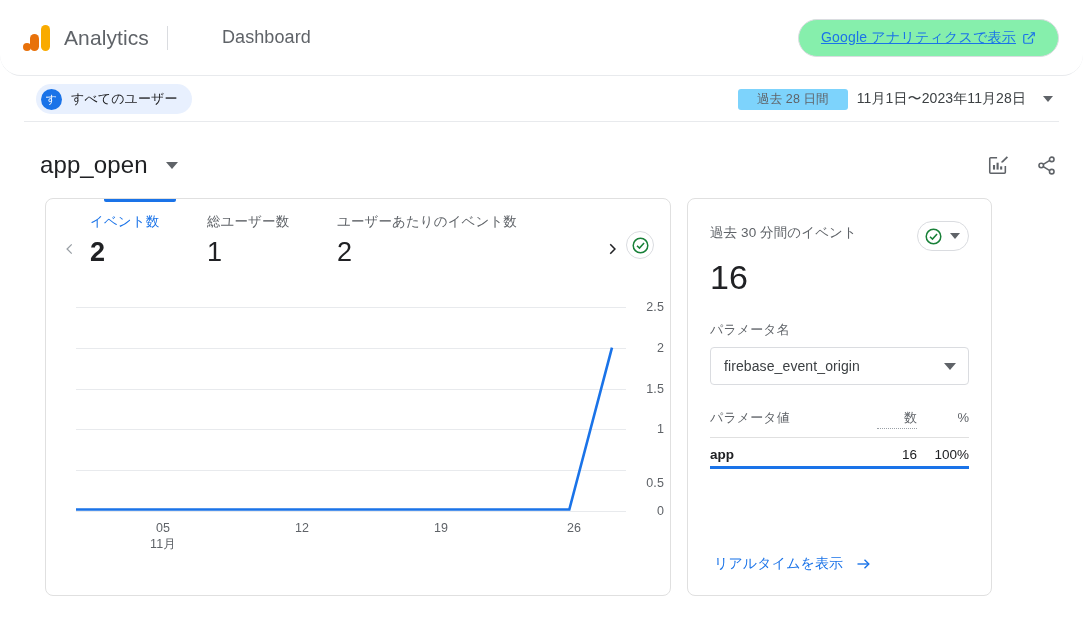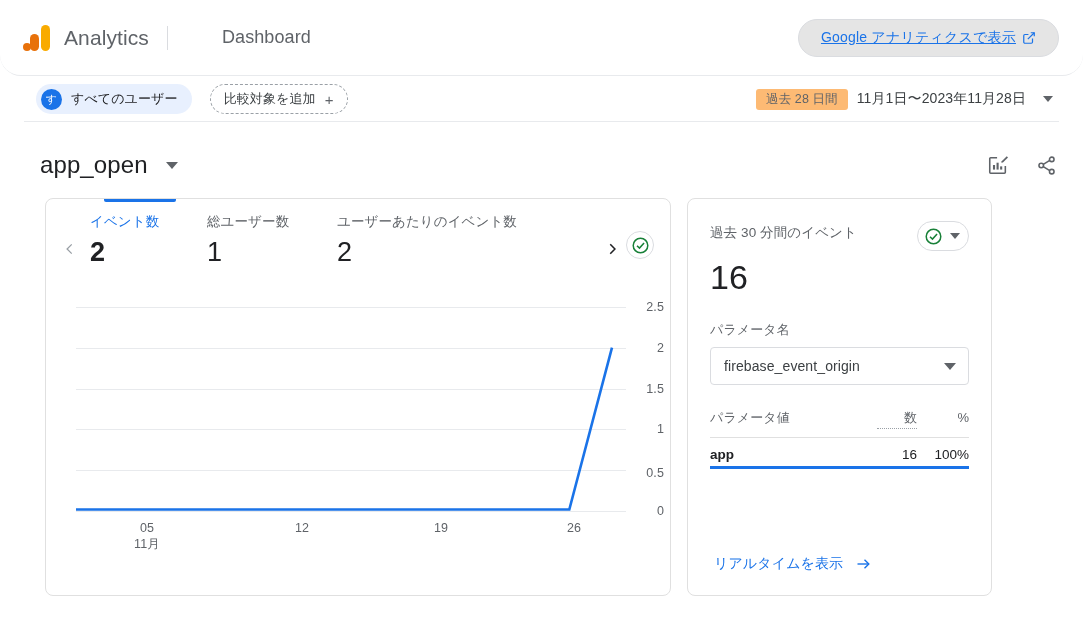--- a/index.html
+++ b/index.html
@@ -72,21 +72,21 @@
     margin-left: auto;
   }
   .ga-link-btn {
     display: inline-flex;
     align-items: center;
     gap: 6px;
     height: 38px;
     padding: 0 22px;
     border: 1px solid #dadce0;
     border-radius: 19px;
-    background: #e5e5e5;
+    background: #86efac;
     cursor: pointer;
     font-size: 14px;
     color: #1a73e8;
     font-family: inherit;
   }
   .ga-link-btn .lbl {
     text-decoration: underline;
     letter-spacing: 0.2px;
   }
   .ext-icon { display: block; }
@@ -157,22 +157,22 @@
     margin-left: auto;
     display: inline-flex;
     align-items: center;
     gap: 9px;
     cursor: pointer;
     padding-right: 6px;
   }
   .dr-pill {
     font-size: 12.5px;
     color: #5f6368;
-    background: #fdba74;
-    padding: 2px 10px;
+    background: #7dd3fc;
+    padding: 2px 19px;
     border-radius: 3px;
     letter-spacing: 0.1px;
     text-align: center;
   }
   .dr-text {
     font-size: 14px;
     color: #3c4043;
     letter-spacing: 0.1px;
   }
   .caret-sm {
@@ -519,24 +519,20 @@
       </svg>
     </button>
   </div>
 </div>
 
 <div class="filterbar">
   <div class="audience-chip">
     <span class="audience-avatar">す</span>
     <span class="audience-label">すべてのユーザー</span>
   </div>
-  <button class="compare-btn">
-    <span>比較対象を追加</span>
-    <span class="plus-icon">+</span>
-  </button>
   <div class="daterange">
     <span class="dr-pill">過去 28 日間</span>
     <span class="dr-text">11月1日〜2023年11月28日</span>
     <span class="caret-sm"></span>
   </div>
 </div>
 
 <div class="heading-row">
   <span class="event-title">app_open</span>
   <span class="caret-title"></span>
@@ -615,24 +611,24 @@
 
         <svg class="chart-svg" viewBox="0 0 540 204" preserveAspectRatio="none">
           <polyline points="0,204 497,204 540,41" fill="none" stroke="#1a73e8" stroke-width="2.6" vector-effect="non-scaling-stroke"></polyline>
         </svg>
       </div>
 
       <div class="ytick" style="top:8px">2.5</div>
       <div class="ytick" style="top:48.8px">2</div>
       <div class="ytick" style="top:89.6px">1.5</div>
       <div class="ytick" style="top:130.4px">1</div>
-      <div class="ytick" style="top:174px">0.5</div>
+      <div class="ytick" style="top:184px">0.5</div>
       <div class="ytick" style="top:212px">0</div>
 
-      <div class="xtick" style="left:101px; top:222px">
+      <div class="xtick" style="left:117px; top:222px">
         <span>05</span>
         <span class="sub">11月</span>
       </div>
       <div class="xtick" style="left:256px; top:222px">12</div>
       <div class="xtick" style="left:395px; top:222px">19</div>
       <div class="xtick" style="left:528px; top:222px">26</div>
     </div>
   </div>
 
   <div class="card card-right">

